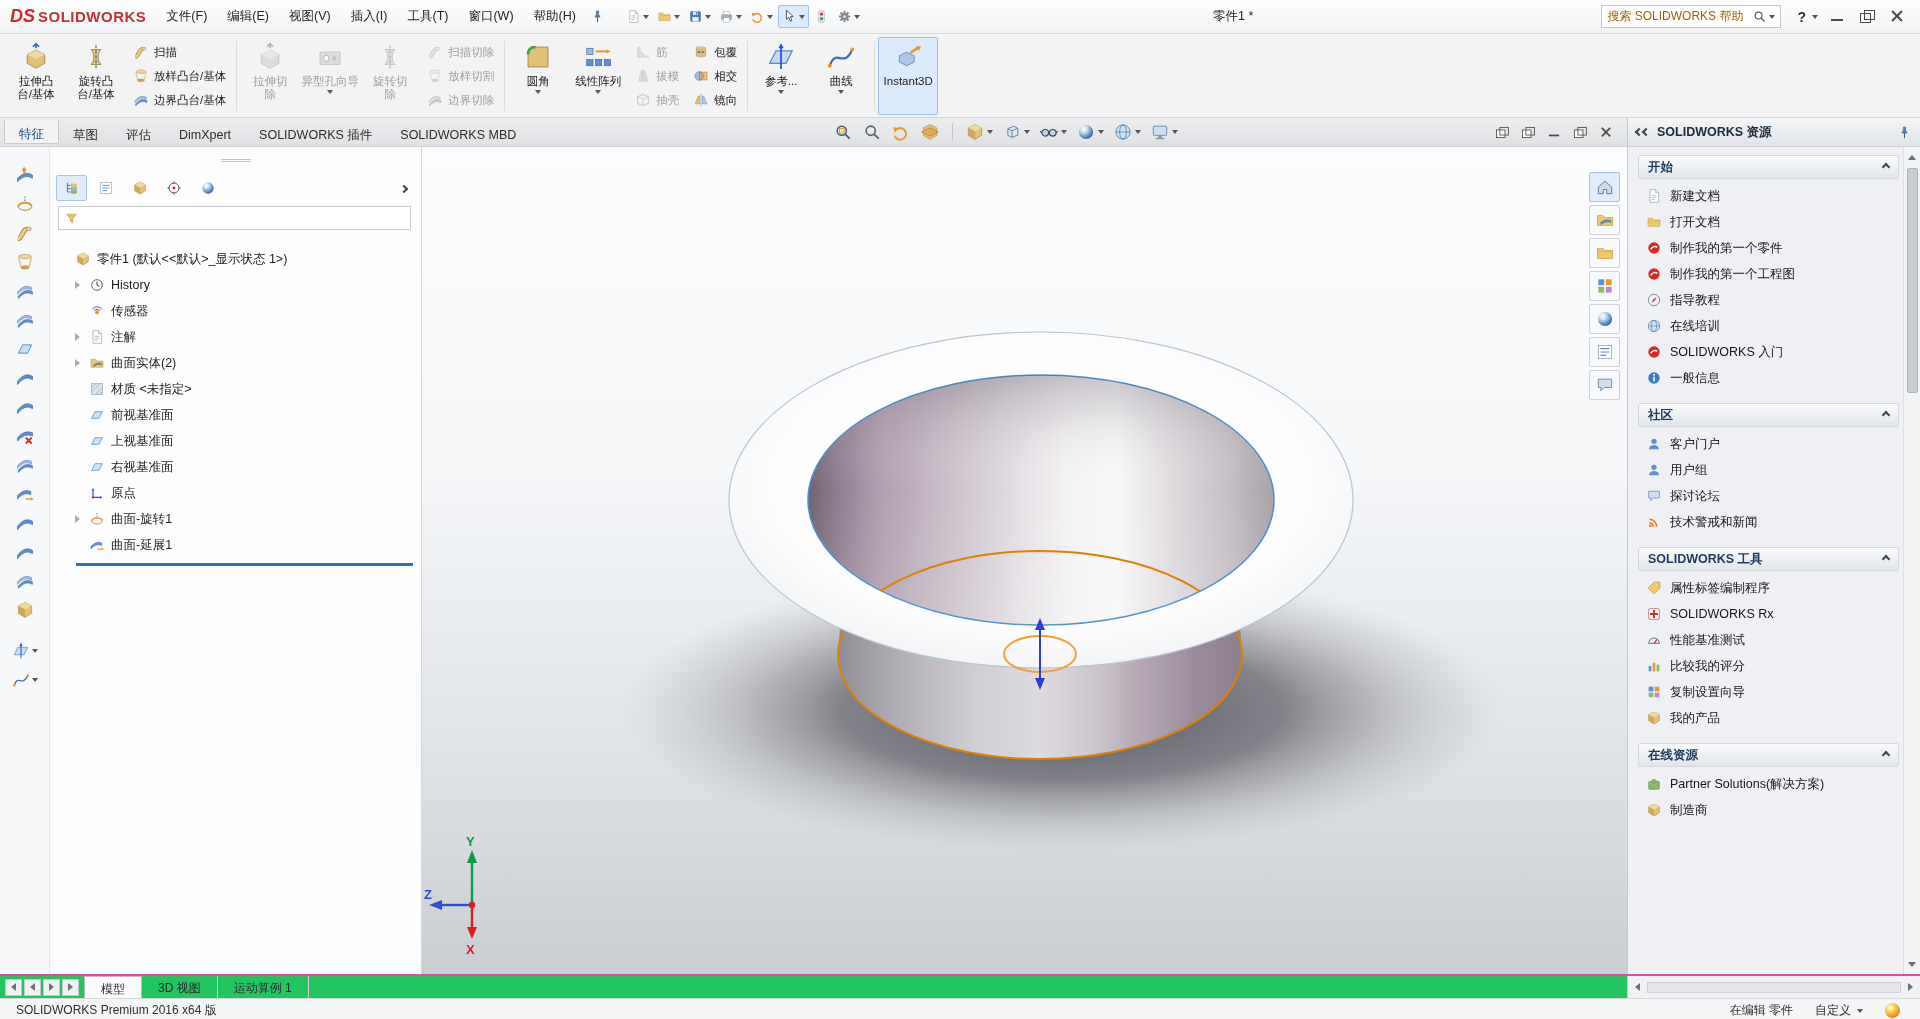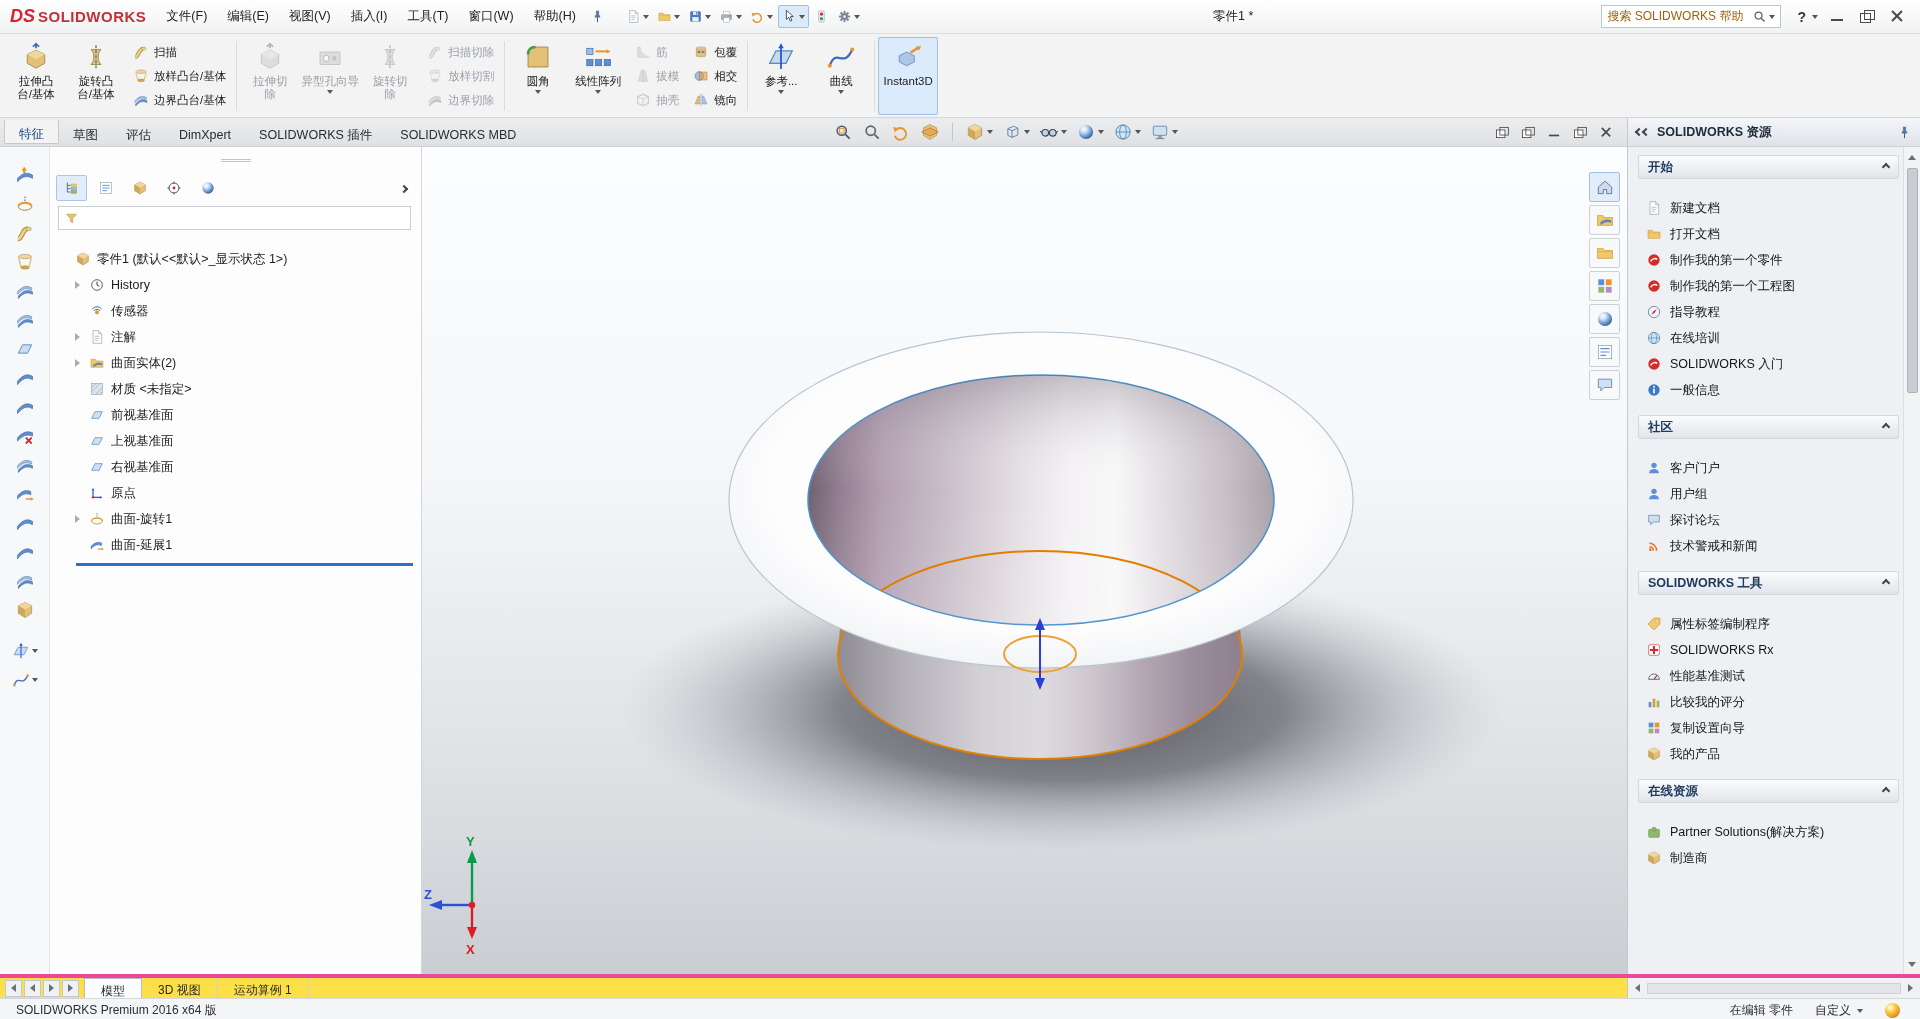--- a/index.html
+++ b/index.html
@@ -87,34 +87,34 @@
 
   .viewport{flex:1;position:relative;background:linear-gradient(180deg,#fcfdfe 0%,#f5f7f9 38%,#e2e5e8 70%,#caced2 100%);min-width:0;overflow:hidden}
   .model{position:absolute;inset:0;width:100%;height:100%}
   .vtabs{position:absolute;top:25px;right:5px;width:33px;display:flex;flex-direction:column;gap:3px}
   .vtab{width:31px;height:30px;background:rgba(248,249,250,.94);border:1px solid #ccd1d6;border-radius:2px;display:flex;align-items:center;justify-content:center}
   .vtab.active{background:#e3edf9;border-color:#a0c0e4}
 
   .tpane{width:293px;background:#eef0f3;border-left:1px solid #c6c8cb;display:flex;flex:none}
   .tp-main{flex:1;padding:8px 4px 0 10px;overflow:hidden}
   .tsec{margin-bottom:12px}
-  .tsec-head{height:24px;display:flex;align-items:center;background:linear-gradient(#fafbfc,#e1e5ea);border:1px solid #d4d8dd;border-radius:2px;padding:0 9px;font-weight:bold;color:#1c3a5e;font-size:12.5px;margin-bottom:16px}
+  .tsec-head{height:24px;display:flex;align-items:center;background:linear-gradient(#fafbfc,#e1e5ea);border:1px solid #d4d8dd;border-radius:2px;padding:0 9px;font-weight:bold;color:#1c3a5e;font-size:12.5px;margin-bottom:4px}
   .tsec-head .chev{margin-left:auto}
   .titem{display:flex;align-items:center;gap:8px;height:26px;padding-left:8px;font-size:12.5px;color:#15151a;white-space:nowrap}
   .tp-scroll{width:17px;background:#f2f3f4;border-left:1px solid #dcdee0;display:flex;flex-direction:column;align-items:center;padding:3px 0;flex:none}
   .tp-thumb{width:11px;height:225px;background:#c9cdd3;border:1px solid #aeb3b9;border-radius:2px;margin-top:4px}
   .sc-btn{width:13px;height:14px;display:flex;align-items:center;justify-content:center}
   .sc-btn.end{margin-top:auto}
   .tri-u{width:0;height:0;border-left:4px solid transparent;border-right:4px solid transparent;border-bottom:5px solid #6a7076}
   .tri-d{width:0;height:0;border-left:4px solid transparent;border-right:4px solid transparent;border-top:5px solid #6a7076}
   .tri-l{width:0;height:0;border-top:4px solid transparent;border-bottom:4px solid transparent;border-right:5px solid #6a7076}
   .tri-r{width:0;height:0;border-top:4px solid transparent;border-bottom:4px solid transparent;border-left:5px solid #6a7076}
 
   
-  .bottomband{height:24px;display:flex;background:#fde047;border-top:4px solid #ec4899;flex:none}
+  .bottomband{height:24px;display:flex;background:#22c55e;border-top:2px solid #ec4899;flex:none}
   .mtabs-nav{display:flex;align-items:center;gap:2px;padding:0 5px}
   .nb{width:17px;height:17px;background:#f0f1f3;border:1px solid #c4c8cc;display:flex;align-items:center;justify-content:center}
   .mtab{padding:4px 16px 0 16px;font-size:12px;border-right:1px solid #cfd2d5;white-space:nowrap;color:#2a2a2e}
   .mtab.active{background:#fbfcfd;border:1px solid #b8bcc0;border-bottom:none}
   .bb-spacer{flex:1}
   .tp-hscroll{width:293px;display:flex;align-items:center;background:#f0f1f3;border-left:1px solid #c6c8cb;padding:0 3px;gap:3px;flex:none}
   .hs-track{flex:1;height:11px;background:#e2e4e7;border:1px solid #cdd0d4}
 
   .statusbar{height:21px;display:flex;align-items:flex-end;background:#f4f5f6;border-top:1px solid #d5d7d9;padding:0 16px;font-size:12px;color:#2e2e32;flex:none}
   .sb-right{margin-left:auto;display:flex;align-items:center;gap:22px;margin-right:4px}

